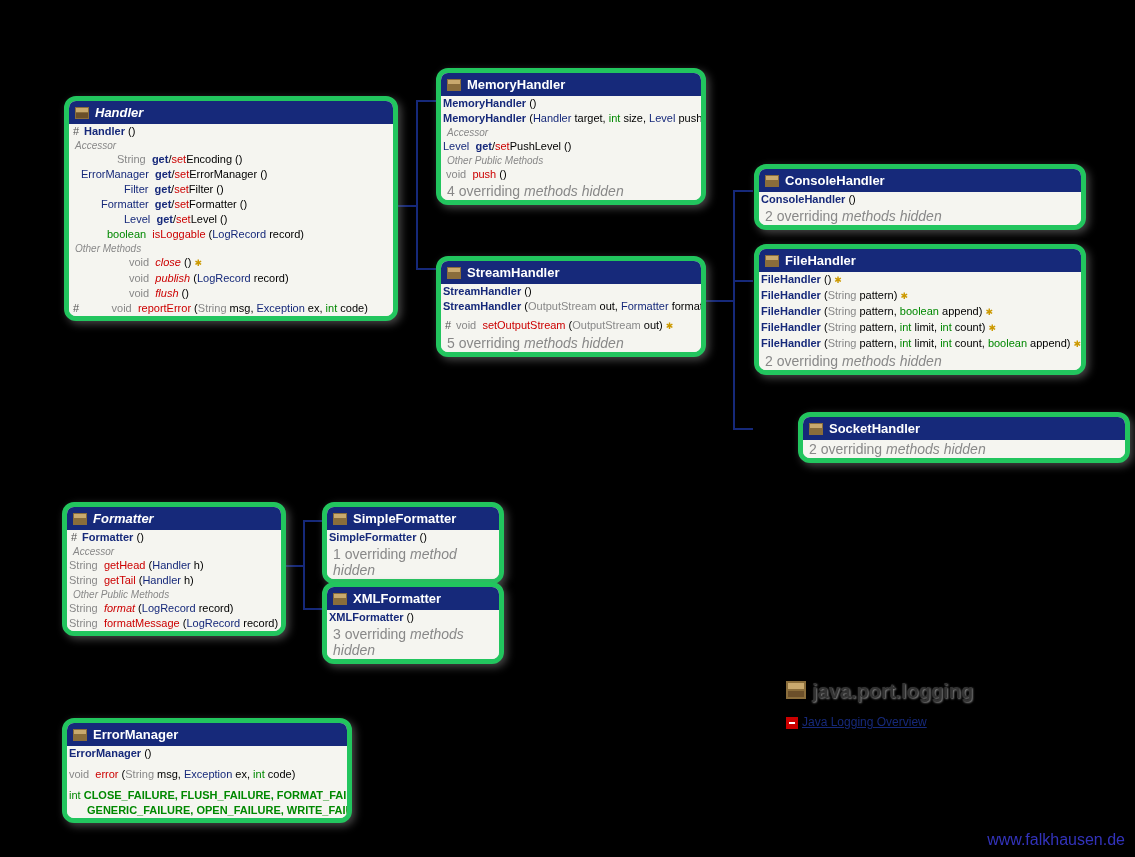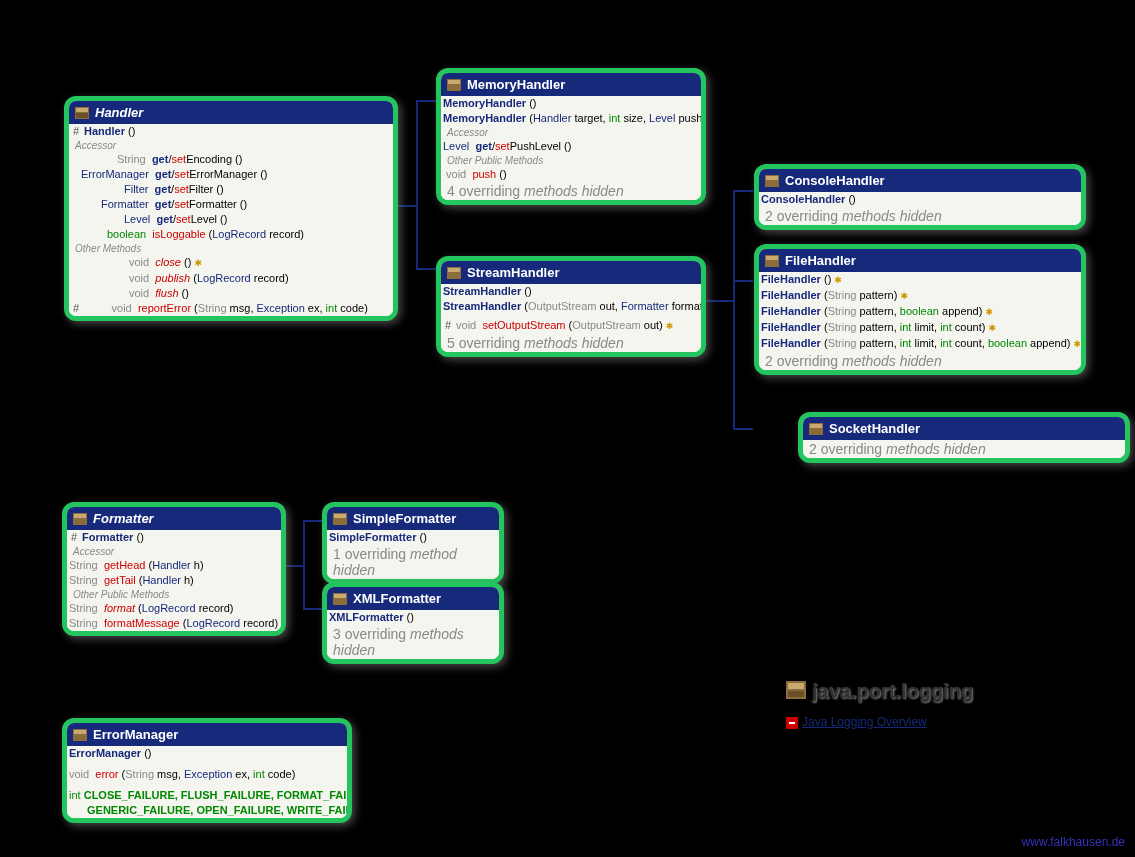--- a/index.html
+++ b/index.html
@@ -71,21 +71,21 @@
   .italic { font-style: italic; }
   .note-line {
     color:#888; font-style:italic; font-size:14px; padding:1px 6px;
     background:#f5f5f0;
   }
   .constants { color:#080; font-weight:bold; }
   .exc-icon { color:#c90; font-size:9px; }
   .footer-link {
     position:absolute;
     color:#33b;
-    font-size:12px;
+    font-size:16px;
   }
   .connector {
     position:absolute;
     background:#16297a;
   }
   .pkg-title {
     position:absolute;
     color:#333;
     font-weight:bold;
     font-size:20px;

